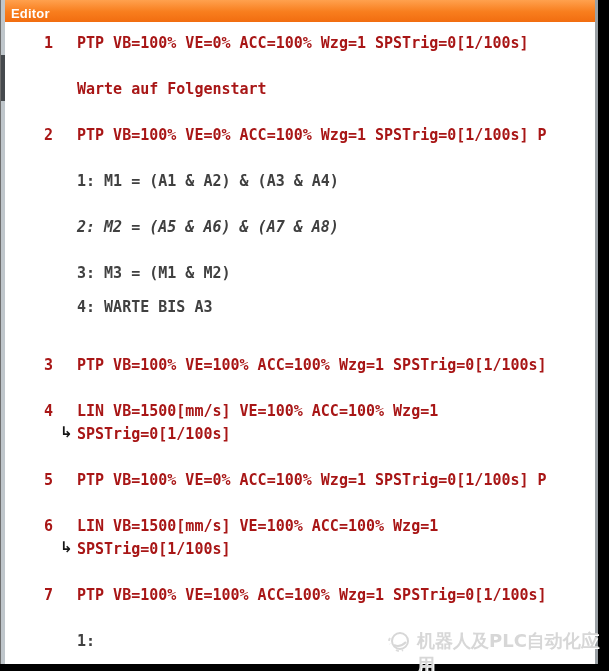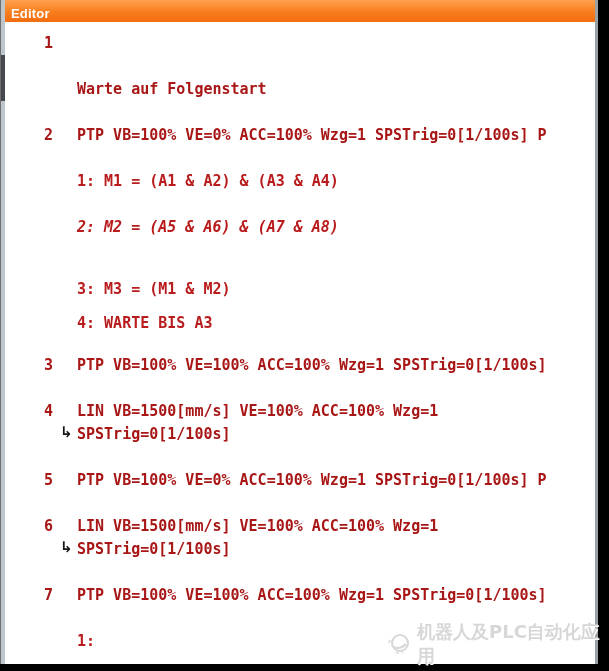--- a/index.html
+++ b/index.html
@@ -33,49 +33,49 @@
     font-family:"DejaVu Sans Mono",monospace;font-weight:bold;font-size:15px;
     white-space:pre;
   }
   .code-line .line-num{position:absolute;left:39px;}
   .code-line .line-text{position:absolute;left:72px;}
   .code-line .cont-arrow{
     position:absolute;left:55px;top:-2px;color:#151515;
     font-family:"DejaVu Sans",sans-serif;font-weight:bold;font-size:15px;
   }
   .red{color:#a81616;}
-  .blue{color:#b91c1c;}
+  .blue{color:#404040;}
   
   .watermark{
     position:absolute;left:386px;top:629px;height:30px;
-    display:flex;align-items:center;gap:5px;
+    display:flex;align-items:flex-start;gap:5px;
     color:#d7d7d7;text-shadow:1px 1px 0 #ffffff;
     font-weight:bold;font-size:18px;
     font-family:"DejaVu Sans",sans-serif;
   }
   .watermark svg{display:block;}
 </style>
 </head>
 <body>
 
 <div>
 
   <div class="titlebar">
     <span class="title">Editor</span>
   </div>
 
   <div class="content">
     <div>
-        <div class="code-line red" style="top: 12px;"><span class="line-num">1</span></div>
+        <div class="code-line red" style="top: 12px;"><span class="line-num">1</span><span class="line-text">PTP VB=100% VE=0% ACC=100% Wzg=1 SPSTrig=0[1/100s]</span></div>
         <div class="code-line red" style="top: 58px; text-decoration: underline;"><span class="line-text">Warte auf Folgenstart</span></div>
         <div class="code-line red" style="top: 104px;"><span class="line-num">2</span><span class="line-text">PTP VB=100% VE=0% ACC=100% Wzg=1 SPSTrig=0[1/100s] P</span></div>
         <div class="code-line blue" style="top: 150px;"><span class="line-text">1: M1 = (A1 &amp; A2) &amp; (A3 &amp; A4)</span></div>
         <div class="code-line blue" style="top: 196px; font-style: italic;"><span class="line-text">2: M2 = (A5 &amp; A6) &amp; (A7 &amp; A8)</span></div>
-        <div class="code-line blue" style="top: 258px;"><span class="line-text">3: M3 = (M1 &amp; M2)</span></div>
-        <div class="code-line blue" style="top: 292px;"><span class="line-text">4: WARTE BIS A3</span></div>
+        <div class="code-line blue" style="top: 242px;"><span class="line-text">3: M3 = (M1 &amp; M2)</span></div>
+        <div class="code-line blue" style="top: 276px;"><span class="line-text">4: WARTE BIS A3</span></div>
         <div class="code-line red" style="top: 334px;"><span class="line-num">3</span><span class="line-text">PTP VB=100% VE=100% ACC=100% Wzg=1 SPSTrig=0[1/100s]</span></div>
         <div class="code-line red" style="top: 380px;"><span class="line-num">4</span><span class="line-text">LIN VB=1500[mm/s] VE=100% ACC=100% Wzg=1</span></div>
         <div class="code-line red" style="top: 403px;"><span class="cont-arrow">↳</span><span class="line-text">SPSTrig=0[1/100s]</span></div>
         <div class="code-line red" style="top: 449px;"><span class="line-num">5</span><span class="line-text">PTP VB=100% VE=0% ACC=100% Wzg=1 SPSTrig=0[1/100s] P</span></div>
         <div class="code-line red" style="top: 495px;"><span class="line-num">6</span><span class="line-text">LIN VB=1500[mm/s] VE=100% ACC=100% Wzg=1</span></div>
         <div class="code-line red" style="top: 518px;"><span class="cont-arrow">↳</span><span class="line-text">SPSTrig=0[1/100s]</span></div>
         <div class="code-line red" style="top: 564px;"><span class="line-num">7</span><span class="line-text">PTP VB=100% VE=100% ACC=100% Wzg=1 SPSTrig=0[1/100s]</span></div>
         <div class="code-line blue" style="top: 610px;"><span class="line-text">1:</span></div>
       </div>
   </div>

